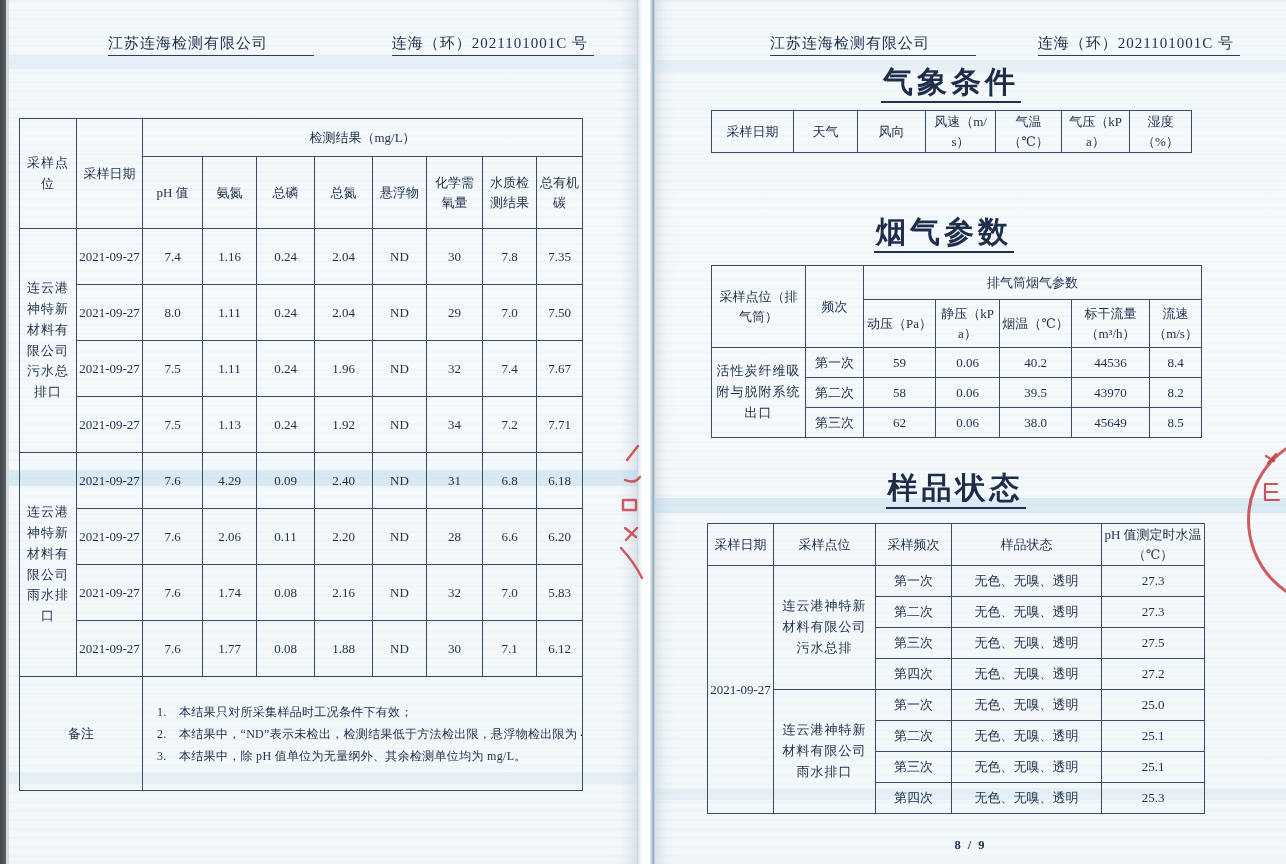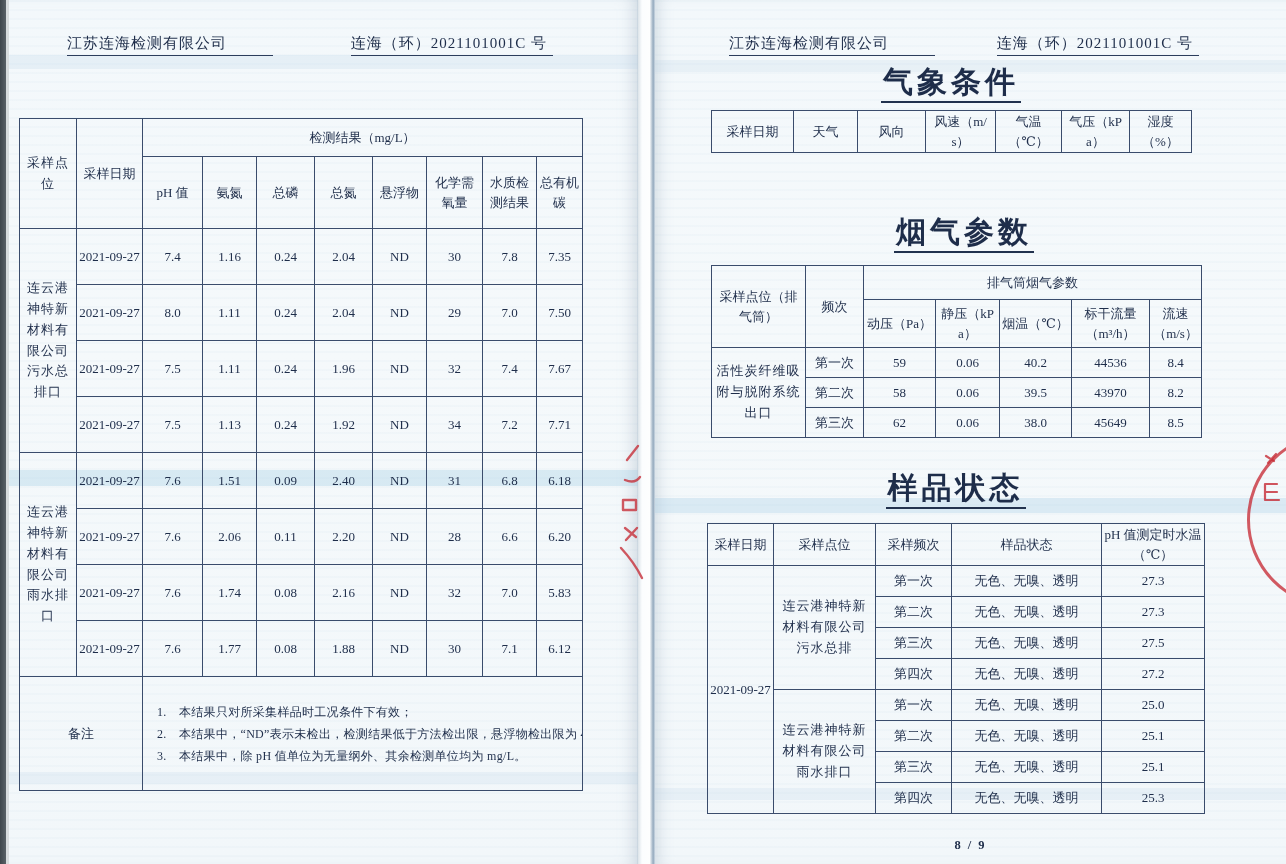--- a/index.html
+++ b/index.html
@@ -18,21 +18,21 @@
     background:
       repeating-linear-gradient(180deg, rgba(205,222,234,0.12) 0 2px, rgba(255,255,255,0) 2px 9px),
       linear-gradient(180deg,#f3f8fb 0%, #f5f9fb 40%, #f2f7fa 100%);
   }
   .page-left  { left:9px;   width:629px; box-shadow:inset -14px 0 18px -12px rgba(120,145,168,.38); }
   .page-right { left:655px; width:631px; box-shadow:inset 12px 0 16px -10px rgba(120,145,168,.32); }
   .divider { position:absolute; left:637px; top:0; width:18px; height:100%;
     background:linear-gradient(90deg, rgba(165,185,200,.35) 0%, #fbfdfe 28%, #fdfefe 70%, #93a9bd 90%, #cdd9e3 100%); }
   .scan-band { position:absolute; left:0; width:100%; pointer-events:none; }
 
-  .doc-header { position:absolute; display:flex; justify-content:space-between; font-size:15px; letter-spacing:1px; }
+  .doc-header { position:absolute; display:flex; justify-content:space-between; font-size:15px; letter-spacing:1px;margin-left:41px; }
   .doc-header .u { border-bottom:1.5px solid #2c3d5c; padding-bottom:2px; }
   .doc-header .company { padding-right:46px; }
   .doc-header .docno { padding-right:6px; }
 
   .big-title { position:absolute; text-align:center; }
   .big-title span {
     font-size:30px; font-weight:700; letter-spacing:4px;
     border-bottom:2.5px solid #22324e; padding:0 2px 3px 2px;
   }
 
@@ -145,21 +145,21 @@
       <td>1.92</td>
       <td>ND</td>
       <td>34</td>
       <td>7.2</td>
       <td>7.71</td>
     </tr>
     <tr style="height:56px">
       <td rowspan="4" class="site-cell">连云港神特新材料有限公司雨水排口</td>
       <td>2021-09-27</td>
       <td>7.6</td>
-      <td>1.51</td>
+      <td>4.29</td>
       <td>0.09</td>
       <td>2.40</td>
       <td>ND</td>
       <td>31</td>
       <td>6.8</td>
       <td>6.18</td>
     </tr>
     <tr style="height:56px">
       <td>2021-09-27</td>
       <td>7.6</td>
@@ -236,21 +236,21 @@
       <th>天气</th>
       <th>风向</th>
       <th>风速（m/s）</th>
       <th>气温（℃）</th>
       <th>气压（kPa）</th>
       <th>湿度（%）</th>
     </tr>
   </tbody>
     </table>
 
-  <div class="big-title" style="left:64px; top:212px; width:490px;">
+  <div class="big-title" style="left:44px; top:212px; width:490px;">
     <span>烟气参数</span>
   </div>
 
   <table style="left:56px; top:265px; width:490px;">
     <colgroup>
       <col style="width:94px">
         <col style="width:58px">
         <col style="width:72px">
         <col style="width:64px">
       <col style="width:72px">

